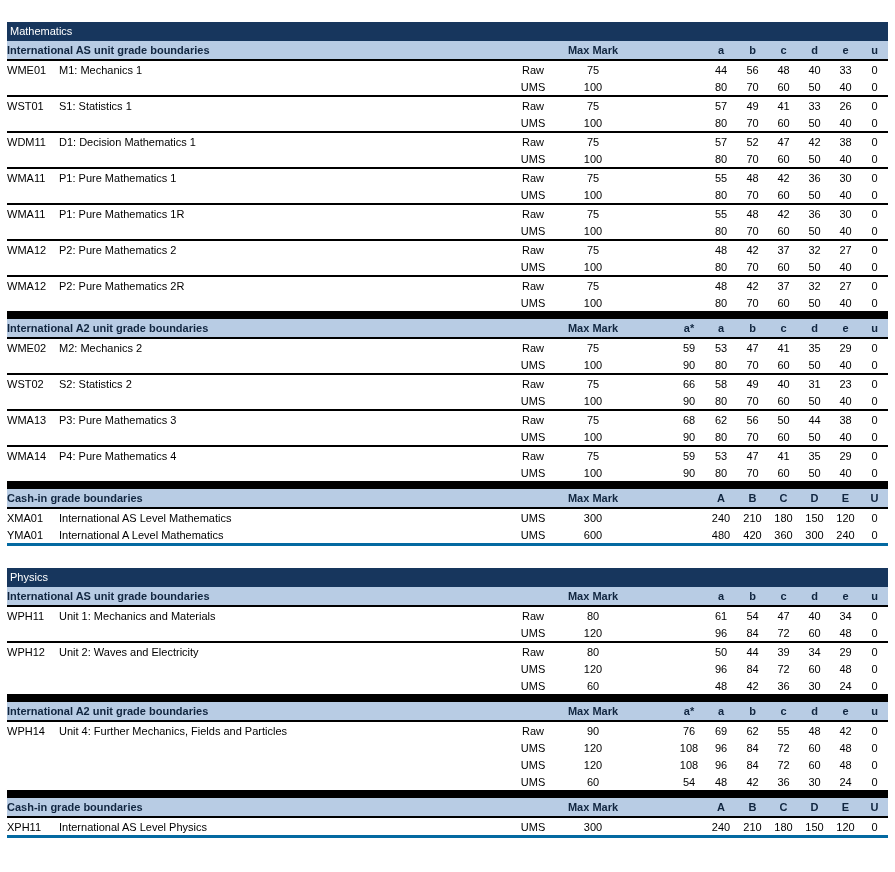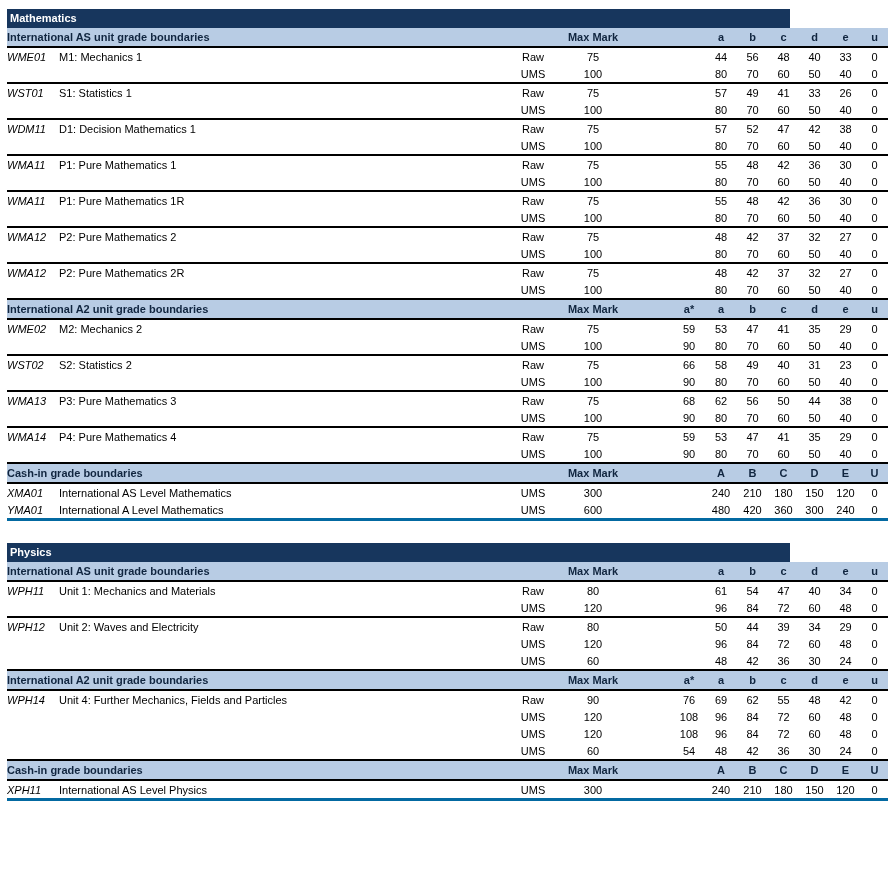--- a/index.html
+++ b/index.html
@@ -5,45 +5,45 @@
   html, body { margin: 0; padding: 0; background: #ffffff; }
   body {
     width: 895px; height: 872px;
     font-family: "Liberation Sans", sans-serif;
     font-size: 11px; color: #000;
     box-sizing: border-box;
     padding: 9px 7px 0 7px;
   }
   .subject { margin: 0 0 22px 0; }
   .subject-bar {
-    width: 783px; height: 19px; line-height: 19px;
+    width: 881px; height: 19px; line-height: 19px;
     background: var(--navy, #17365D);
-    color: #fff; font-weight: bold;
-    padding-left: 3px; box-sizing: border-box;
+    color: #fff; font-weight: normal;
+    padding-left: 3px; box-sizing: border-box; margin-top: 13px;
   }
   table.gb {
     border-collapse: collapse; table-layout: fixed;
     width: 881px;
   }
   table.gb th, table.gb td {
     padding: 0; margin: 0; overflow: hidden; white-space: nowrap;
     height: 17px; vertical-align: middle;
   }
   table.gb thead th {
     background: var(--band, #B8CCE4);
     color: var(--bandtext, #10253F);
     font-weight: bold; height: 18px;
     border-bottom: 2px solid #000;
   }
-  table.gb.bordered-top thead th { border-top: 2px solid #000000; }
+  table.gb.bordered-top thead th { border-top: 8px solid #000000; }
   th.band-label { text-align: left; padding-left: 3px; }
   th.maxmark { text-align: center; }
   th.grade { text-align: center; }
   td.desc { text-align: left; padding-left: 3px; }
-  td.desc .code { display: inline-block; min-width: 52px; font-style: italic; }
+  td.desc .code { display: inline-block; min-width: 52px; }
   td.type, td.max, td.val { text-align: center; }
   tr.block-start td { border-top: 2px solid #000; }
   table.gb.last tbody tr:last-child td { border-bottom: 3px solid #0369a1; }
 </style>
 </head>
 <body>
 
 <div class="page">
 
   <section class="subject">

